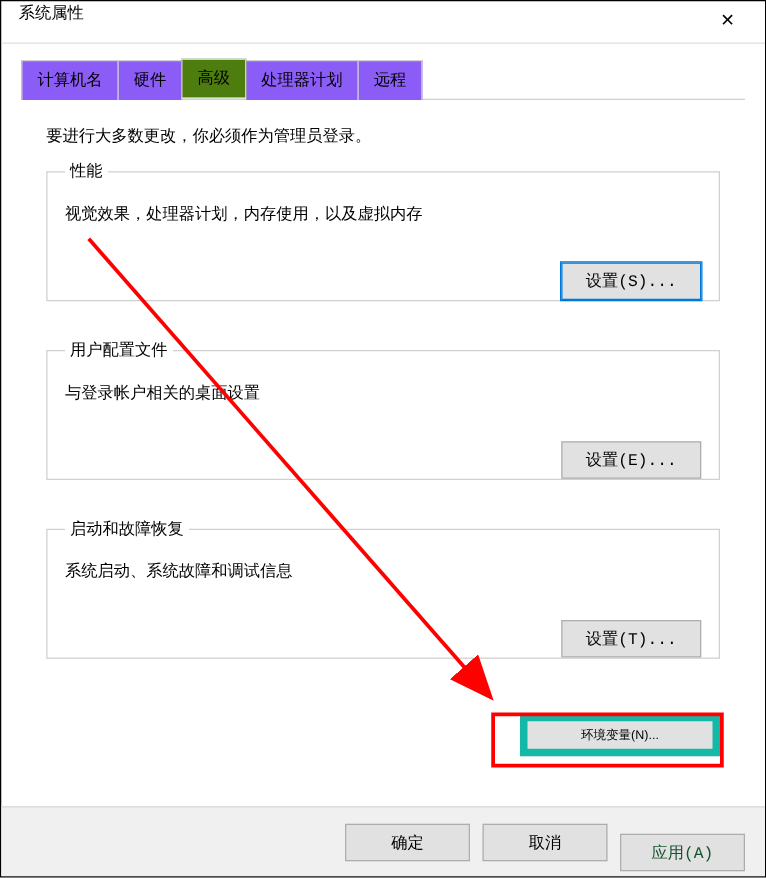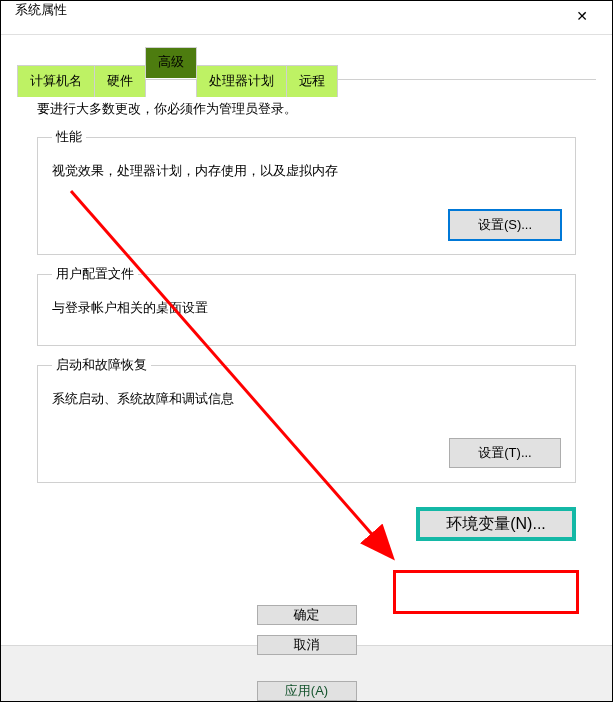--- a/index.html
+++ b/index.html
@@ -43,45 +43,45 @@
     .tabs {
       display: flex;
       border-bottom: 1px solid #d0d0d0;
       position: relative;
     }
     .tab {
       padding: 6px 12px;
       font-size: 13px;
       border: 1px solid #d0d0d0;
       border-bottom: none;
-      background: #bef264;
+      background: #8b5cf6;
       margin-right: -1px;
       position: relative;
-      top: 18px;
+      top: 1px;
       cursor: pointer;
     }
     .tab.active {
       background: #4d7c0f;
       border-bottom: 1px solid #fff;
       z-index: 2;
       top: 0;
       padding-top: 5px;
       padding-bottom: 7px;
     }
     .tab-body {
       padding: 20px 20px 10px 20px;
     }
     .admin-hint {
       margin-bottom: 10px;
       font-size: 13px;
     }
     fieldset {
       border: 1px solid #d0d0d0;
-      margin-bottom: 10px;
-      padding: 10px 14px 14px 14px;
+      margin-bottom: 30px;
+      padding: 10px 14px 0 14px;
       position: relative;
     }
     legend {
       padding: 0 4px;
       font-size: 13px;
     }
     .fs-desc {
       margin: 6px 0 14px 0;
       font-size: 13px;
     }
@@ -90,39 +90,39 @@
       justify-content: flex-end;
       margin-top: 30px;
     }
     .btn {
       min-width: 112px;
       height: 30px;
       background: #e1e1e1;
       border: 1px solid #adadad;
       font-size: 13px;
       cursor: pointer;
-      font-family: Liberation Sans, sans-serif;
+      font-family: Liberation Mono, monospace;
       padding: 0 14px;
     }
     .btn.highlighted {
       border: 1px solid #0078d7;
       outline: 1px solid #0078d7;
     }
     .env-row {
       display: flex;
       justify-content: flex-end;
       margin-top: 4px;
       padding: 0 20px 12px 20px;
     }
     .env-btn {
       min-width: 160px;
       height: 34px;
       background: #e1e1e1;
-      border: 4px solid #14b8a6;
-      font-size: 16px;
+      border: 6px solid #14b8a6;
+      font-size: 10px;
       cursor: pointer;
       font-family: inherit;
       margin-left: 44px;
     }
     .red-box {
       position: absolute;
       border: 3px solid #ff0000;
       pointer-events: none;
       z-index: 10;
     }
@@ -132,21 +132,20 @@
       left: 0;
       right: 0;
       height: 56px;
       background: #f0f0f0;
       border-top: 1px solid #d8d8d8;
       display: flex;
       align-items: center;
       justify-content: flex-end;
       padding: 0 16px;
       gap: 10px;
-      flex-direction: column;
     }
     .dialog-footer .btn {
       min-width: 100px;
       height: 30px;
     }
     .dialog-footer .btn[disabled] {
       color: #14532d;
       cursor: default;
       margin-top: 16px;
     }
@@ -182,20 +181,23 @@
       <legend>性能</legend>
       <div class="fs-desc">视觉效果，处理器计划，内存使用，以及虚拟内存</div>
       <div class="btn-row">
         <button class="btn highlighted">设置(S)...</button>
       </div>
     </fieldset>
 
     <fieldset>
       <legend>用户配置文件</legend>
       <div class="fs-desc">与登录帐户相关的桌面设置</div>
+      <div class="btn-row">
+        <button class="btn">设置(E)...</button>
+      </div>
     </fieldset>
 
     <fieldset>
       <legend>启动和故障恢复</legend>
       <div class="fs-desc">系统启动、系统故障和调试信息</div>
       <div class="btn-row">
         <button class="btn">设置(T)...</button>
       </div>
     </fieldset>
   </div>

